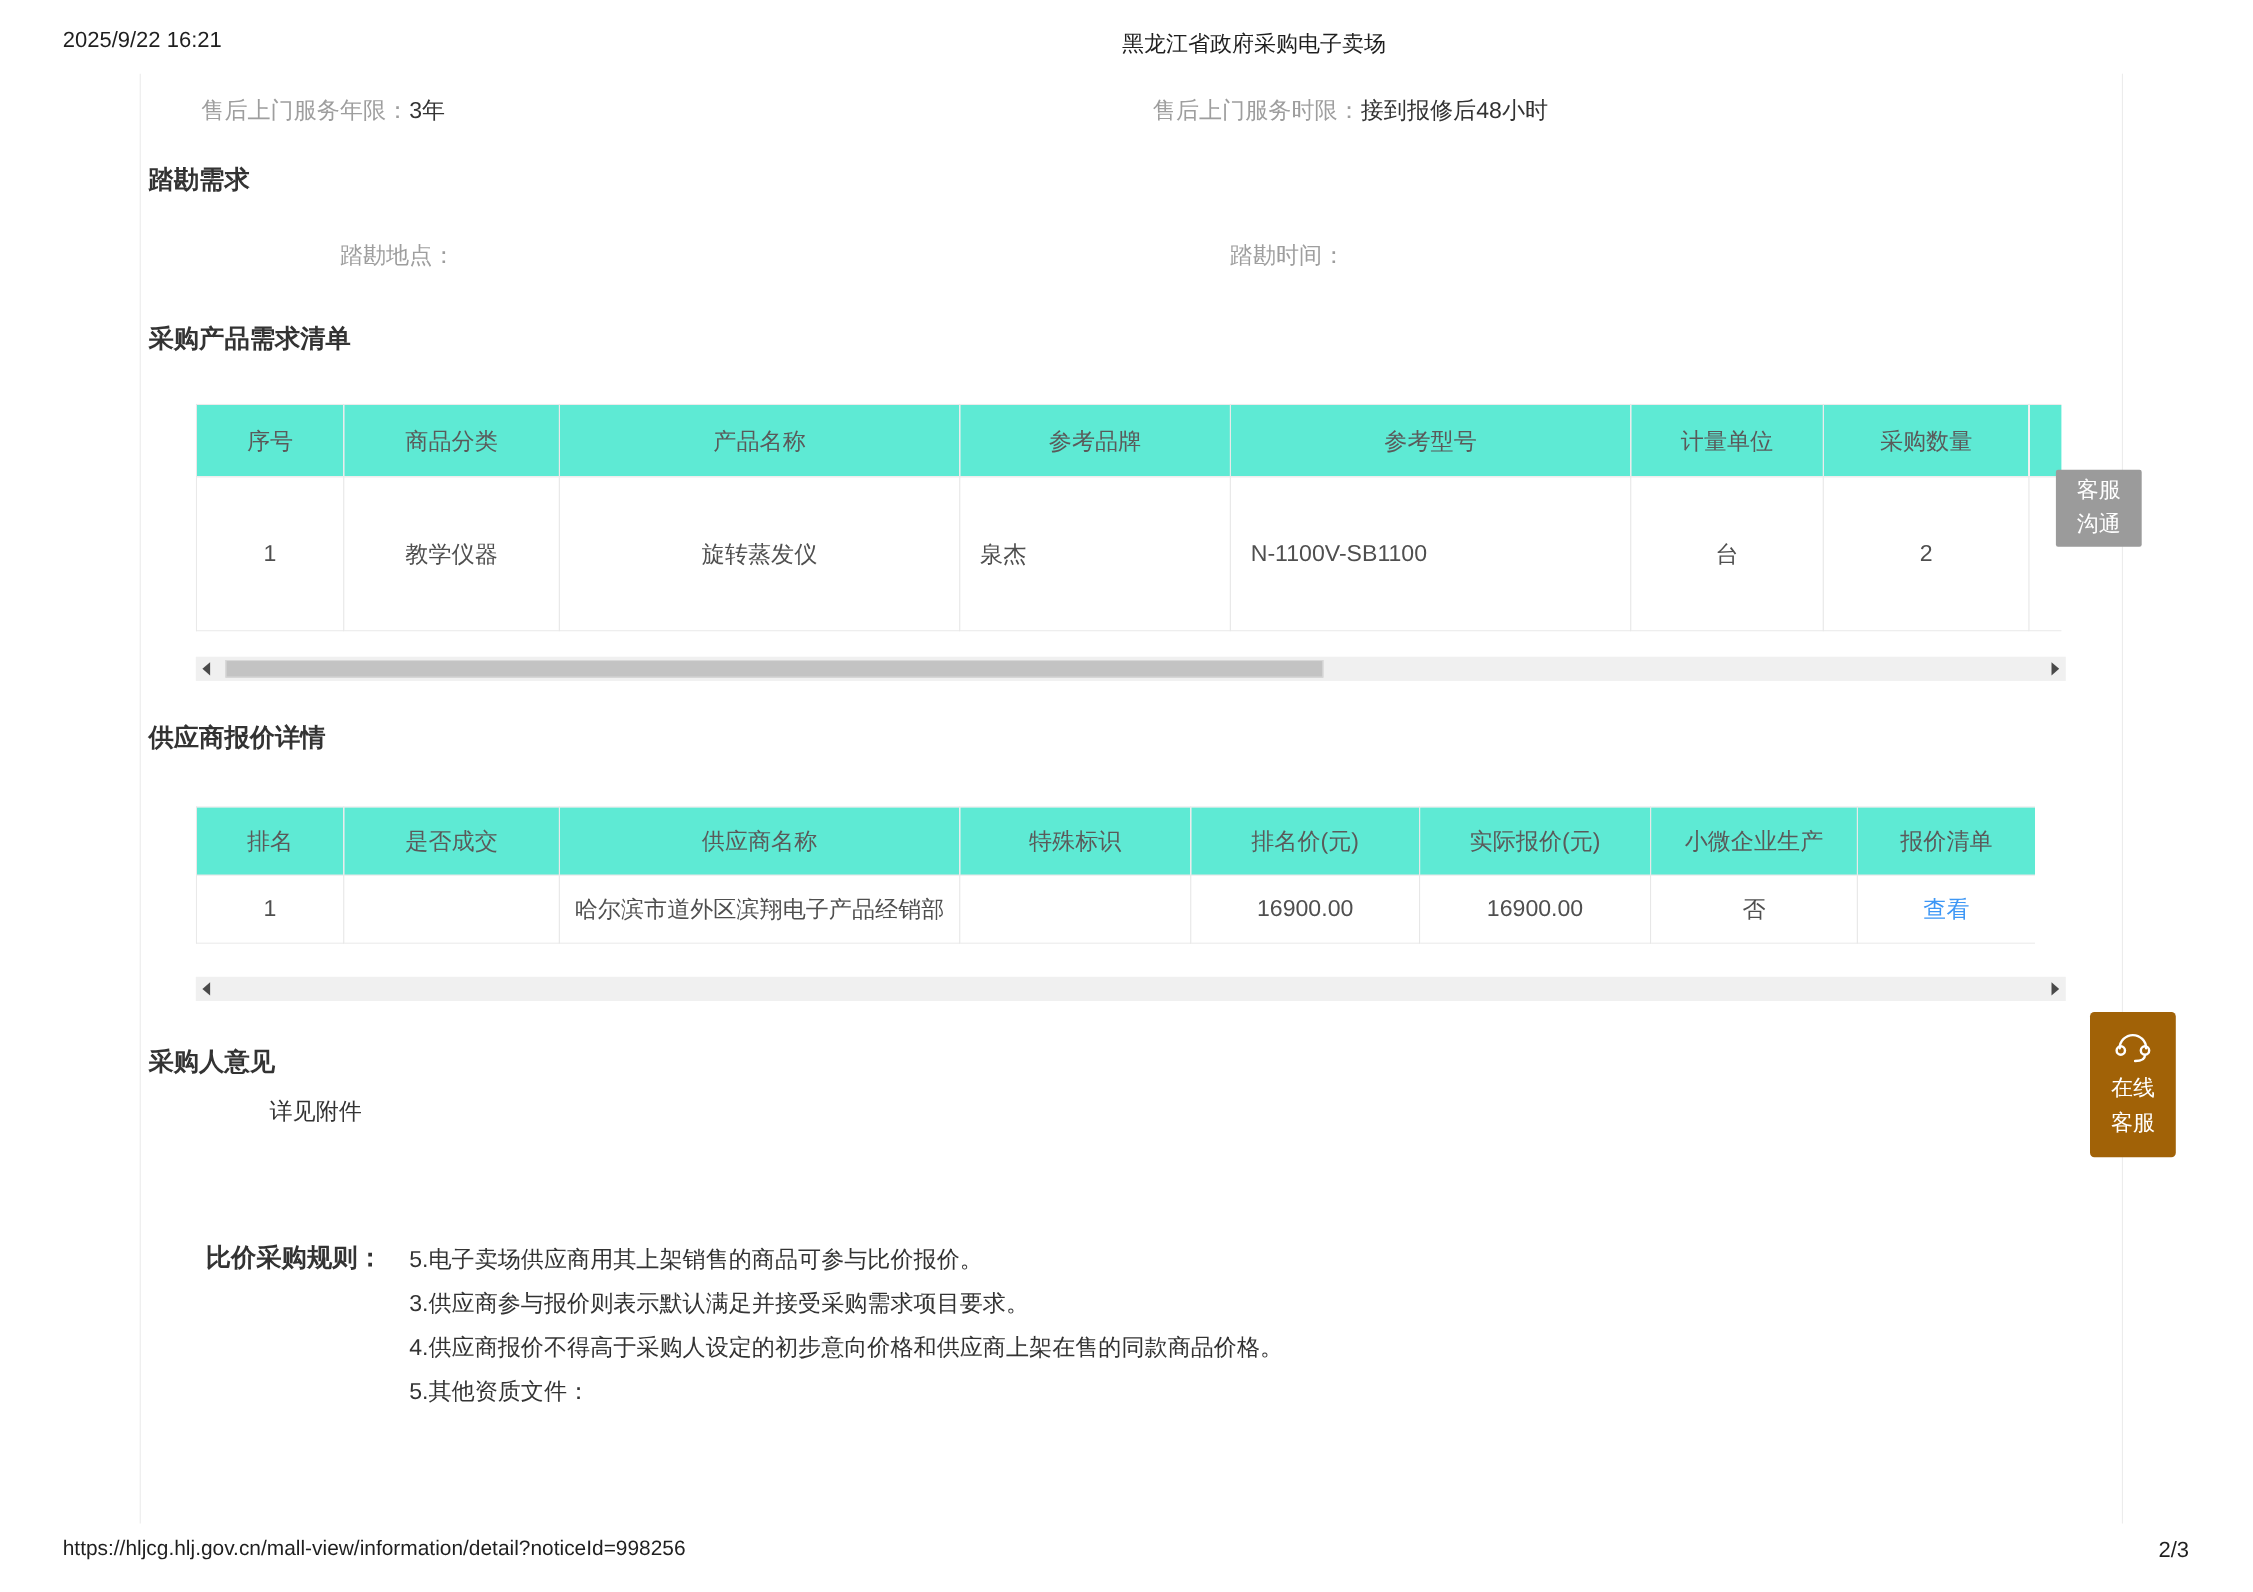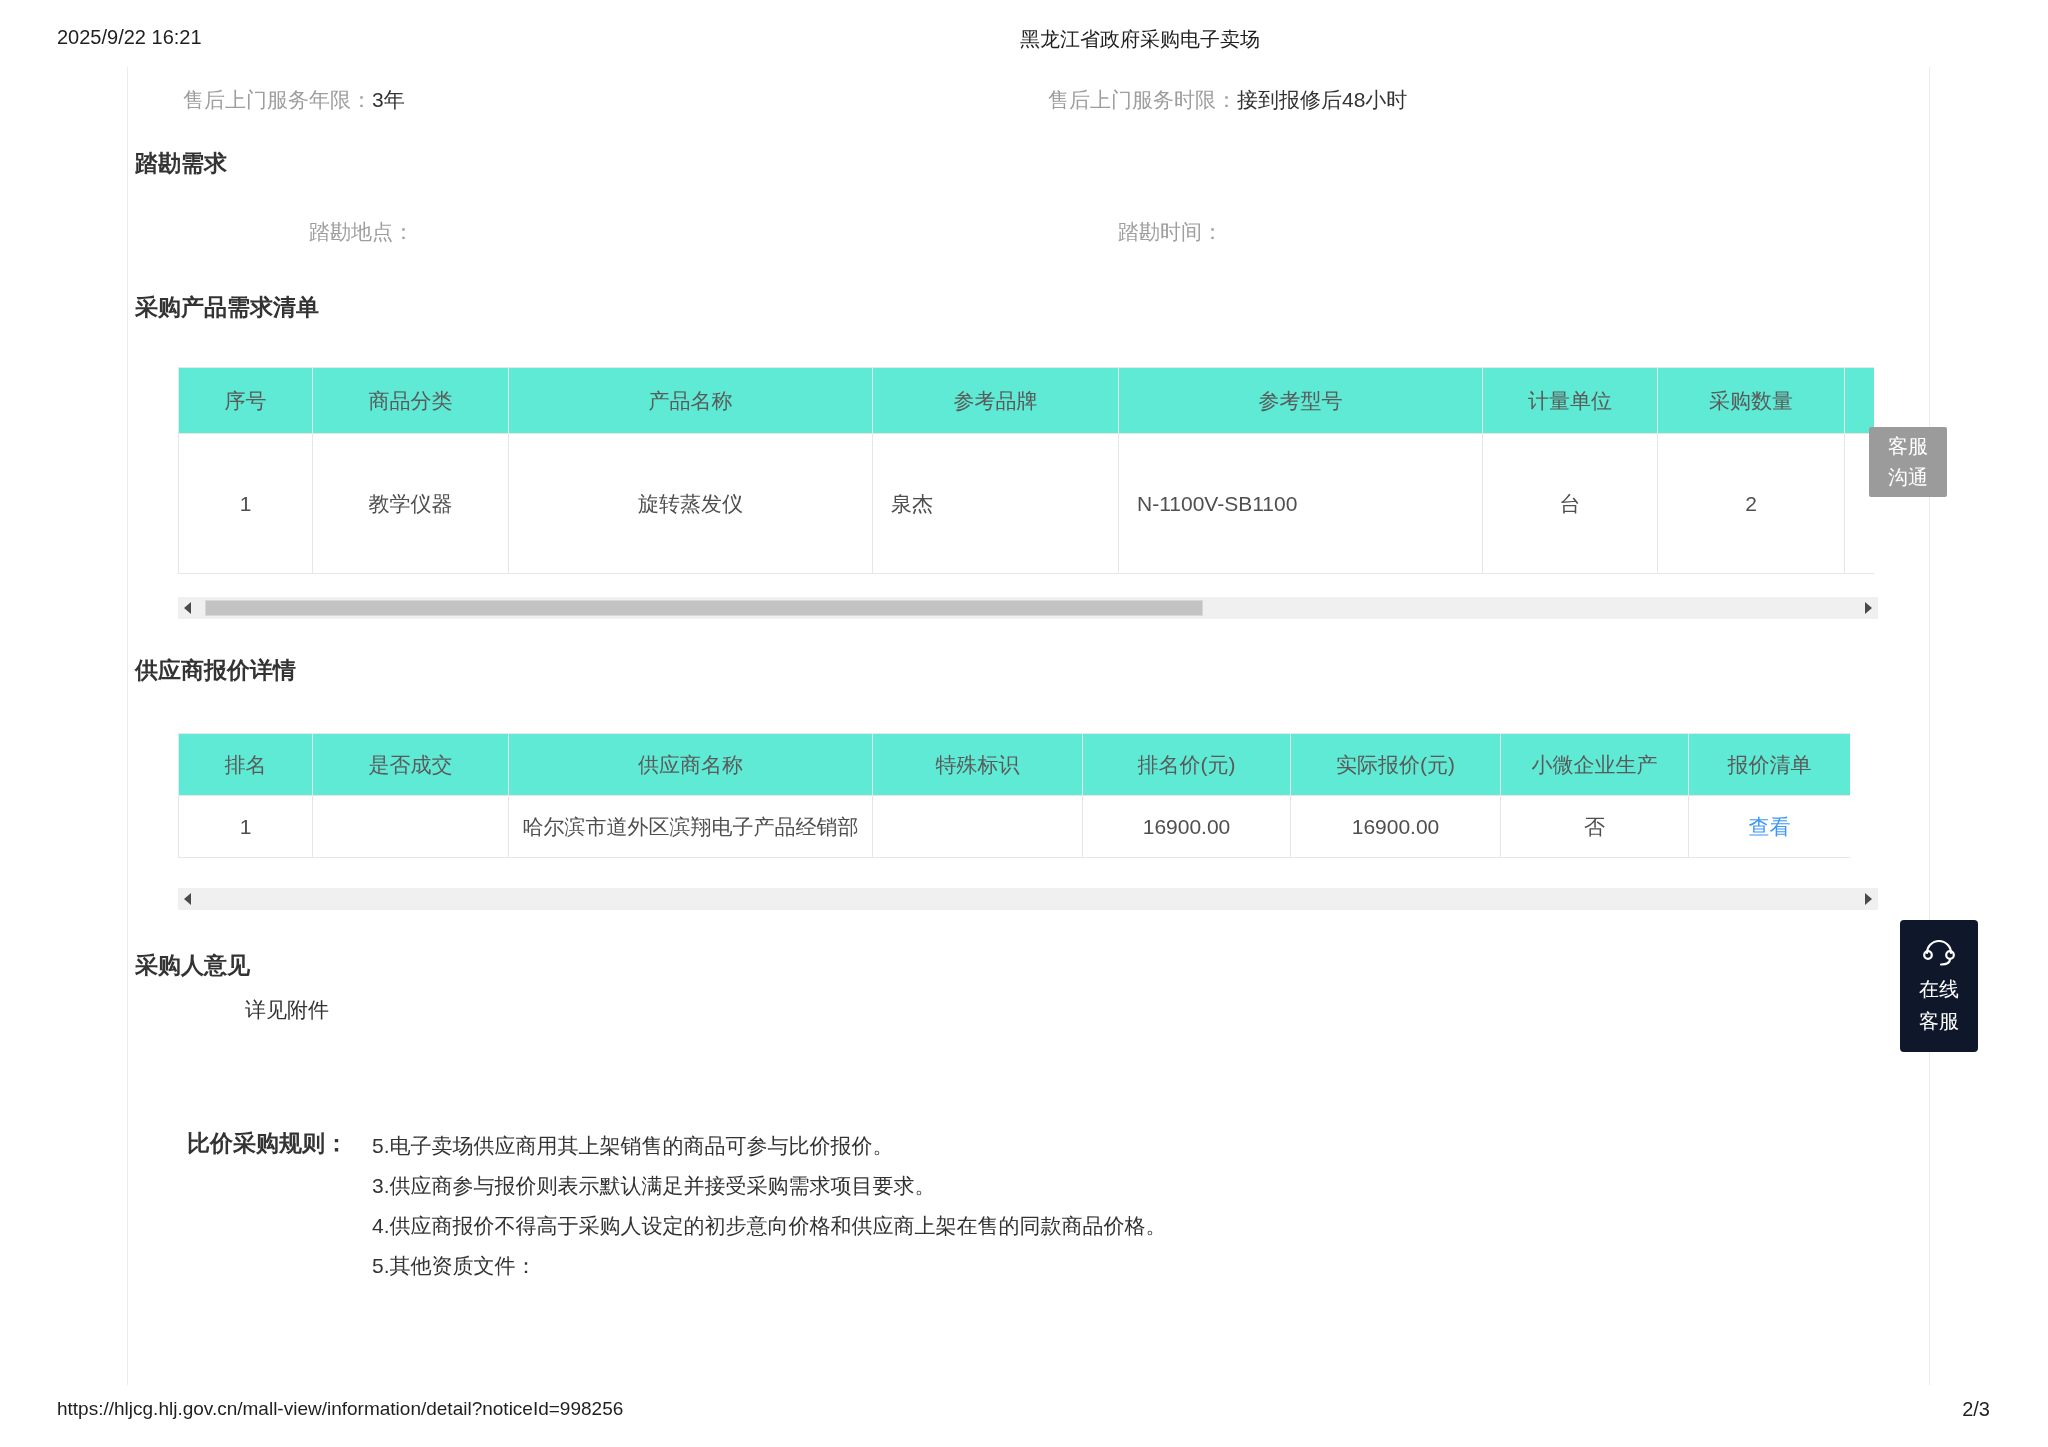--- a/index.html
+++ b/index.html
@@ -46,21 +46,21 @@
          border-top:6px solid transparent; border-bottom:6px solid transparent; }
   .arr.left  { left:6px;  border-right:7px solid #4a4a4a; }
   .arr.right { right:6px; border-left:7px solid #4a4a4a; }
 
   
   .kefu-tab { position:absolute; left:1869px; top:427px; width:78px; height:70px;
               background:#9b9b9b; color:#fff; font-size:20px; line-height:1.55;
               display:flex; flex-direction:column; align-items:center; justify-content:center;
               cursor:pointer; border-radius:2px; }
   .online-kefu { position:absolute; left:1900px; top:920px; width:78px; height:132px;
-              background:#0f172a; color:#fff; font-size:20px; line-height:1.6;
+              background:#a16207; color:#fff; font-size:20px; line-height:1.6;
               display:flex; flex-direction:column; align-items:center; justify-content:center;
               cursor:pointer; border-radius:4px; }
   .online-kefu svg { margin-bottom:6px; }
 
   
   .opinion-value { position:absolute; left:245px; top:996px; font-size:21px; color:#333; }
   .rules-label { position:absolute; left:187px; top:1128px; font-size:23px; font-weight:bold; color:#333; }
   .rules-text  { position:absolute; left:372px; top:1126px; width:1532px;
                  font-size:21px; line-height:40px; color:#333; }
 </style>

